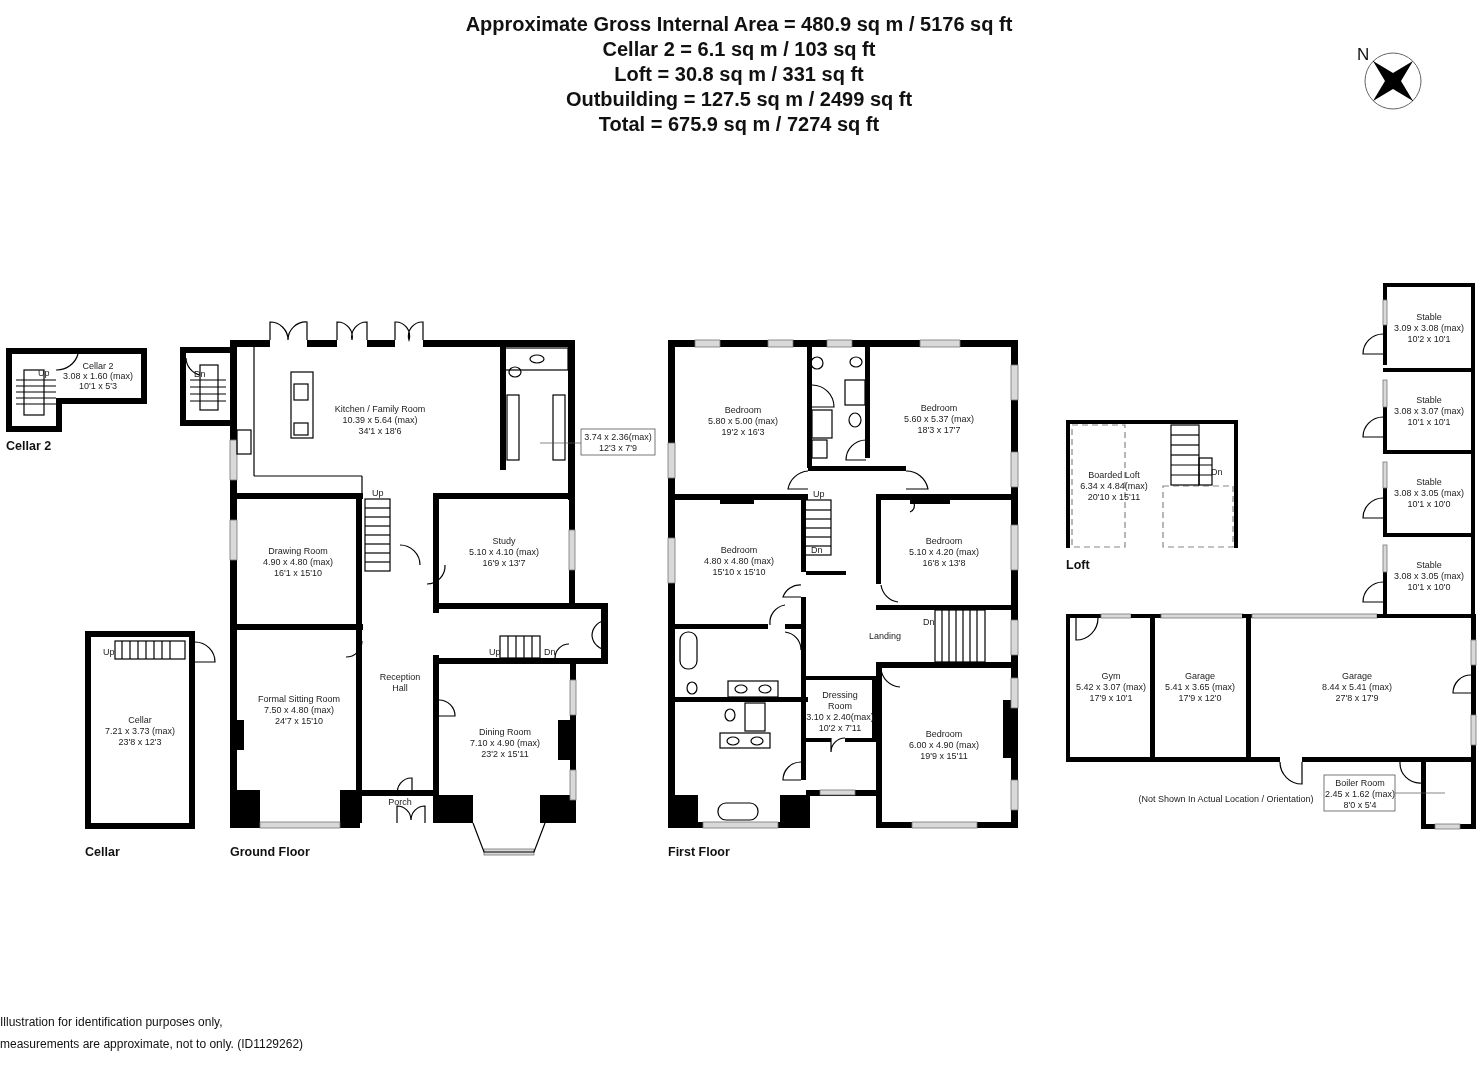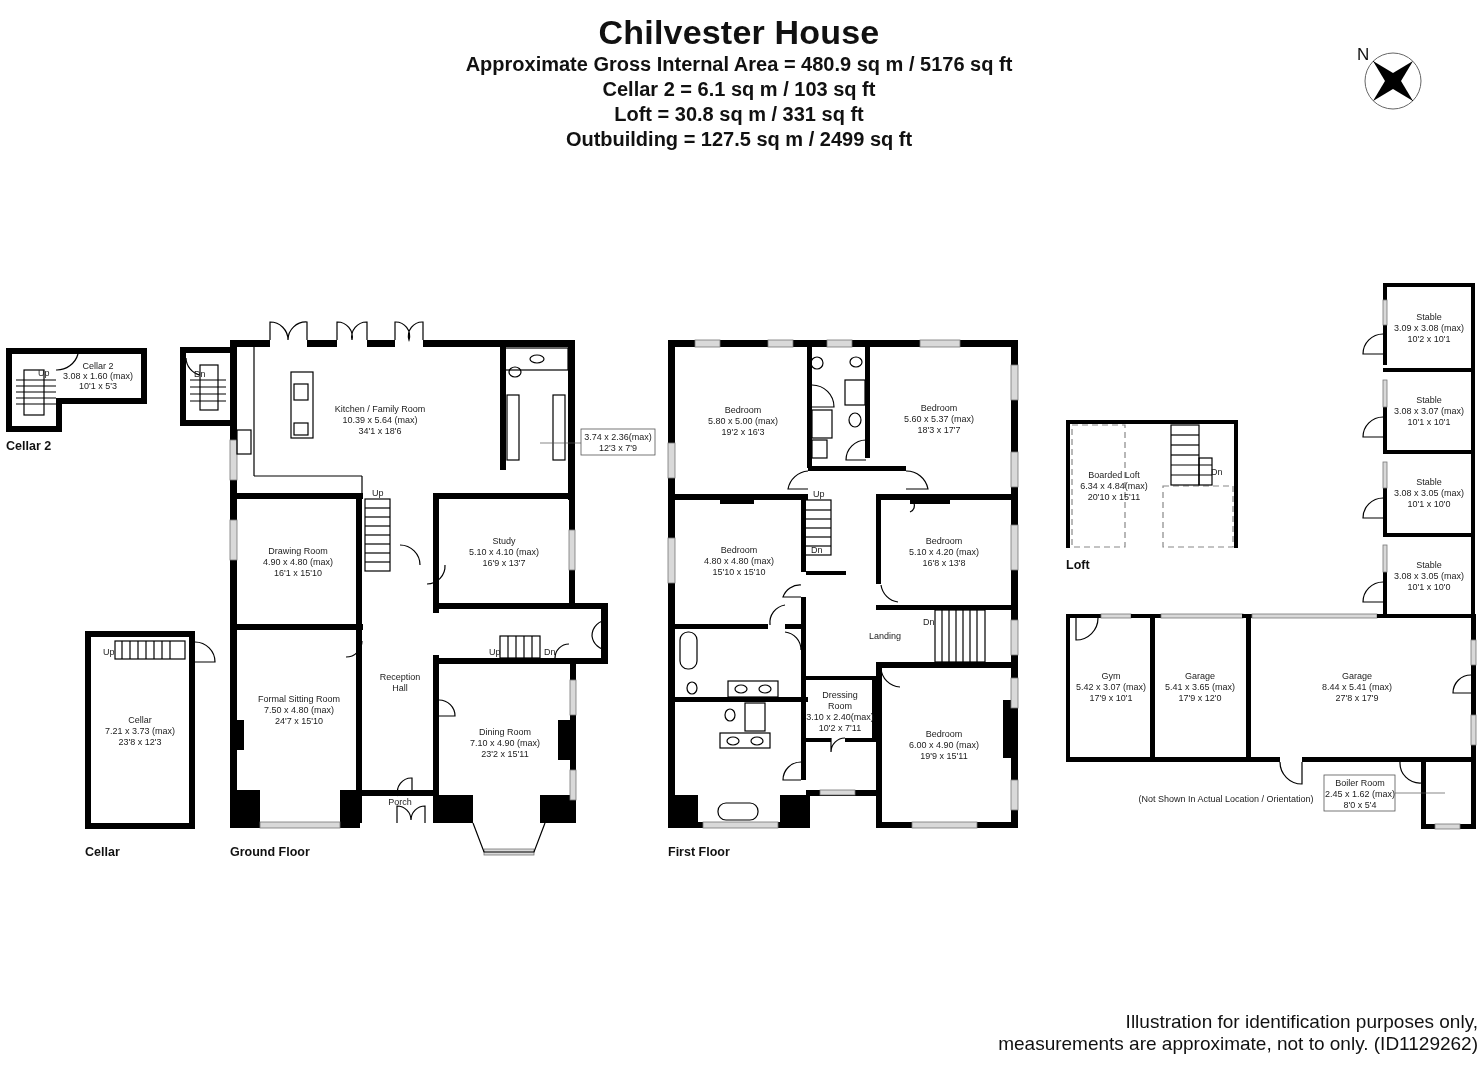--- a/index.html
+++ b/index.html
@@ -1,38 +1,38 @@
 <!DOCTYPE html>
 <html><head>
 <meta charset="utf-8">
 <style>
   html, body { margin:0; padding:0; background:#ffffff; }
   body { width:1478px; height:1080px; position:relative; overflow:hidden; font-family:"Liberation Sans", sans-serif; color:#111; }
   .header { position:absolute; left:0; top:12px; width:1478px; text-align:center; }
   .title { font-size:34px; font-weight:bold; line-height:40px; letter-spacing:0.2px; }
   .area-line { font-size:20px; line-height:25px;font-weight:bold; }
-  .footer { position:absolute; left:0; top:1011px; width:1478px; text-align:right; font-size:19px; line-height:22px; }
+  .footer { position:absolute; left:0; top:1011px; width:1478px; text-align:left; font-size:12px; line-height:22px; }
   svg#plan { position:absolute; left:0; top:0; }
   .wall { fill:#000; }
   .thin { fill:none; stroke:#000; stroke-width:1.2; }
   .win { fill:#d9d9d9; stroke:#777; stroke-width:0.8; }
   .lbl { font-family:"Liberation Sans", sans-serif; font-size:9px; fill:#222; text-anchor:middle; }
   .flbl { font-family:"Liberation Sans", sans-serif; font-size:12.5px; font-weight:bold; fill:#111; }
   .small { font-family:"Liberation Sans", sans-serif; font-size:9px; fill:#222; }
   .dash { fill:none; stroke:#888; stroke-width:1.2; stroke-dasharray:6 4; }
 </style>
 </head>
 <body>
 
 <div class="header">
-  <div class="title">Chilvester House</div>
   <div class="area-line">Approximate Gross Internal Area = 480.9 sq m / 5176 sq ft</div>
   <div class="area-line">Cellar 2 = 6.1 sq m / 103 sq ft</div>
   <div class="area-line">Loft = 30.8 sq m / 331 sq ft</div>
   <div class="area-line">Outbuilding = 127.5 sq m / 2499 sq ft</div>
+  <div class="area-line">Total = 675.9 sq m / 7274 sq ft</div>
 </div>
 
 <svg id="plan" width="1478" height="1080" viewBox="0 0 1478 1080" xmlns="http://www.w3.org/2000/svg">
 
   <g>
     <text x="1357" y="60" font-family="Liberation Sans, sans-serif" font-size="17" fill="#111">N</text>
     <circle cx="1393" cy="81" r="28" fill="none" stroke="#666" stroke-width="1"></circle>
     <polygon points="1373,61 1398,76 1393,81 1388,86" fill="#000"></polygon>
     <polygon points="1413,61 1398,86 1393,81 1388,76" fill="#000"></polygon>
     <polygon points="1413,101 1388,86 1393,81 1398,76" fill="#000"></polygon>

